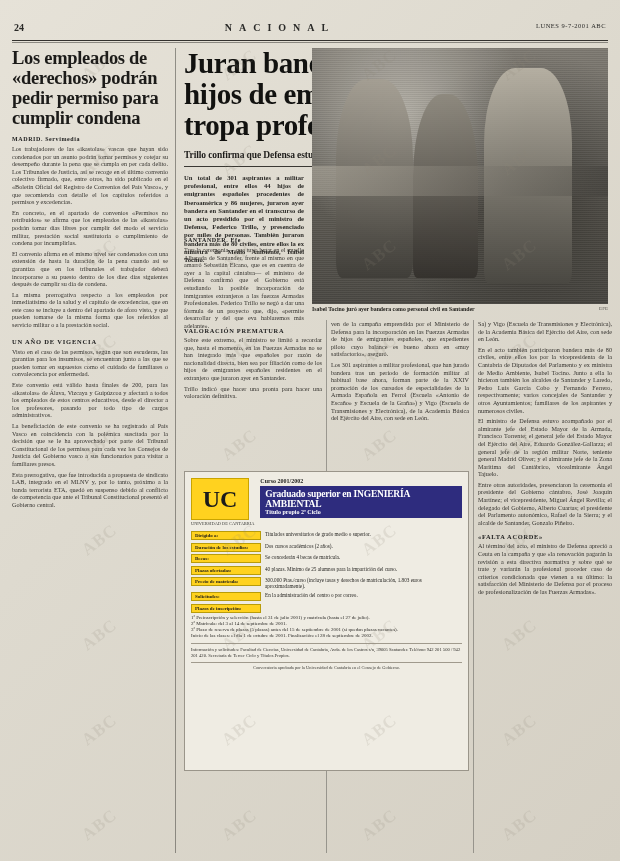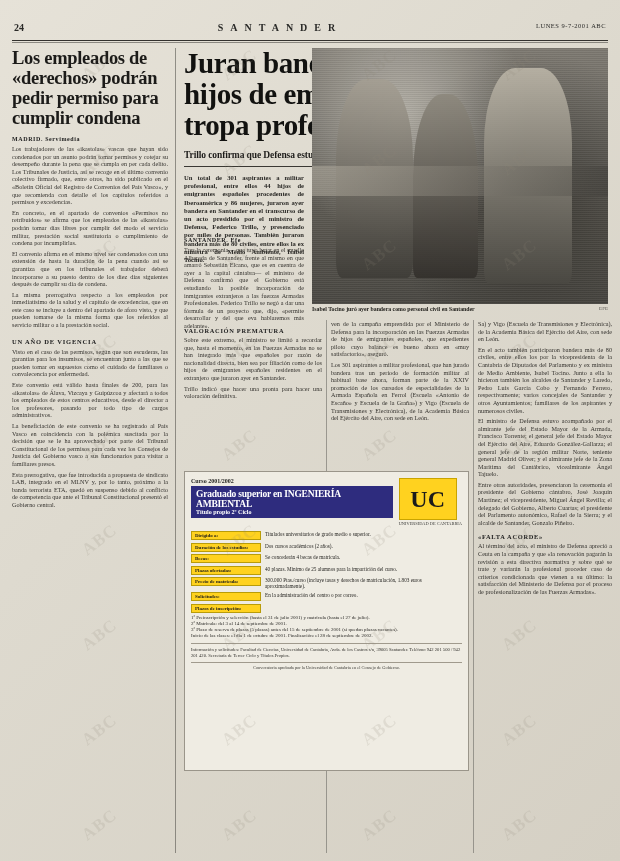--- a/index.html
+++ b/index.html
@@ -181,21 +181,21 @@
     filter:blur(.32px);
   }
 </style>
 </head>
 <body>
 
 <div class="page">
 
   <div class="masthead">
     <div class="folio">24</div>
-    <div class="section">SANTANDER</div>
+    <div class="section">NACIONAL</div>
     <div class="issue">LUNES 9-7-2001 ABC</div>
   </div>
   <div class="rule"></div>
   <div class="rule2"></div>
 
   <div class="content">
 
     <div class="colL">
       <h1 class="left-head">Los empleados de «derechos» podrán pedir permiso para cumplir condena</h1>
       <div class="byline blurred">MADRID. Servimedia</div>
@@ -270,30 +270,30 @@
           </div>
           <div class="smallcaps blurred">«FALTA ACORDE»</div>
           <div class="body-col blurred">
             <p>Al término del acto, el ministro de Defensa apreció a Ceuta en la campaña y que «la renovación pagarán la revisión a esta directiva normativa y sobre qué se trate y variarán la profesional proceder caso de criterios condicionada que vienen a su último: la satisfacción del Ministerio de Defensa por el proceso de profesionalización de las Fuerzas Armadas».</p>
           </div>
         </div>
       </div>
 
       <div class="ad">
         <div class="ad-top">
+          <div>
+            <div class="uc-logo">UC</div>
+            <div class="uc-sub blurred">UNIVERSIDAD DE CANTABRIA</div>
+          </div>
           <div style="flex:1;">
             <div class="ad-course">Curso 2001/2002</div>
             <div class="ad-title">
               <span>Graduado superior en INGENIERÍA AMBIENTAL</span>
               <small>Título propio 2º Ciclo</small>
             </div>
-          </div>
-          <div>
-            <div class="uc-logo">UC</div>
-            <div class="uc-sub blurred">UNIVERSIDAD DE CANTABRIA</div>
           </div>
         </div>
 
         <div class="ad-rows">
           <div class="ad-row">
             <span class="ad-key">Dirigido a:</span>
             <span class="ad-val">Titulados universitarios de grado medio o superior.</span>
           </div>
           <div class="ad-row">
             <span class="ad-key">Duración de los estudios:</span>

